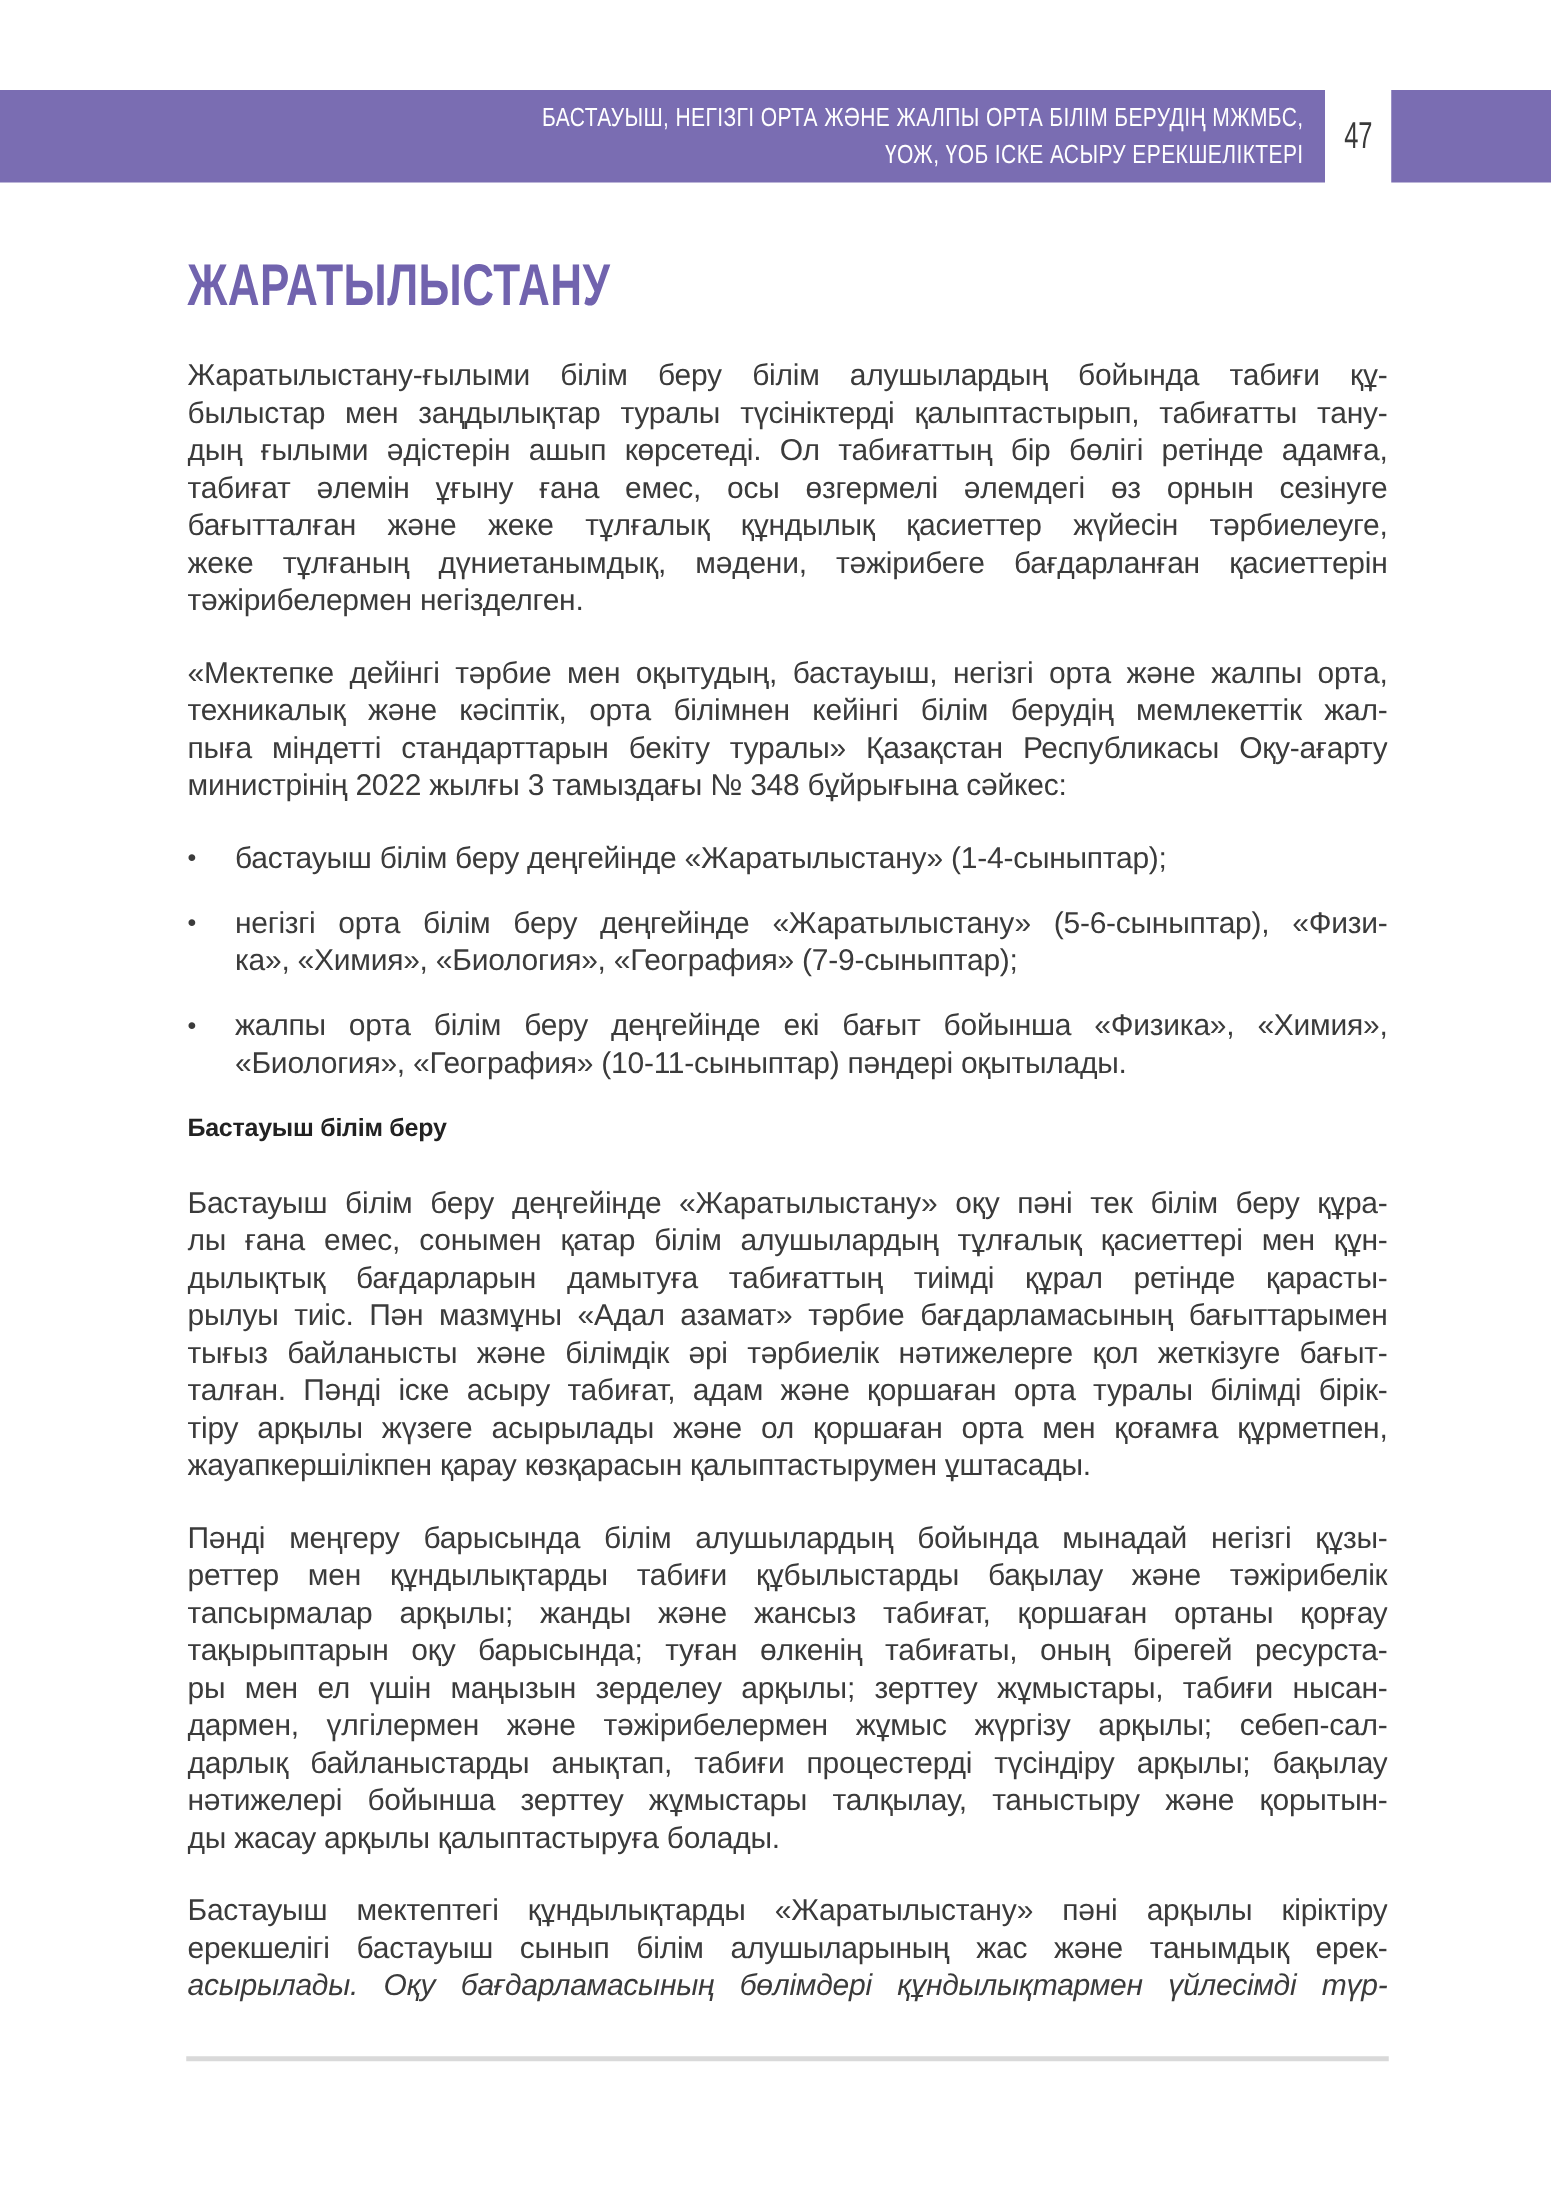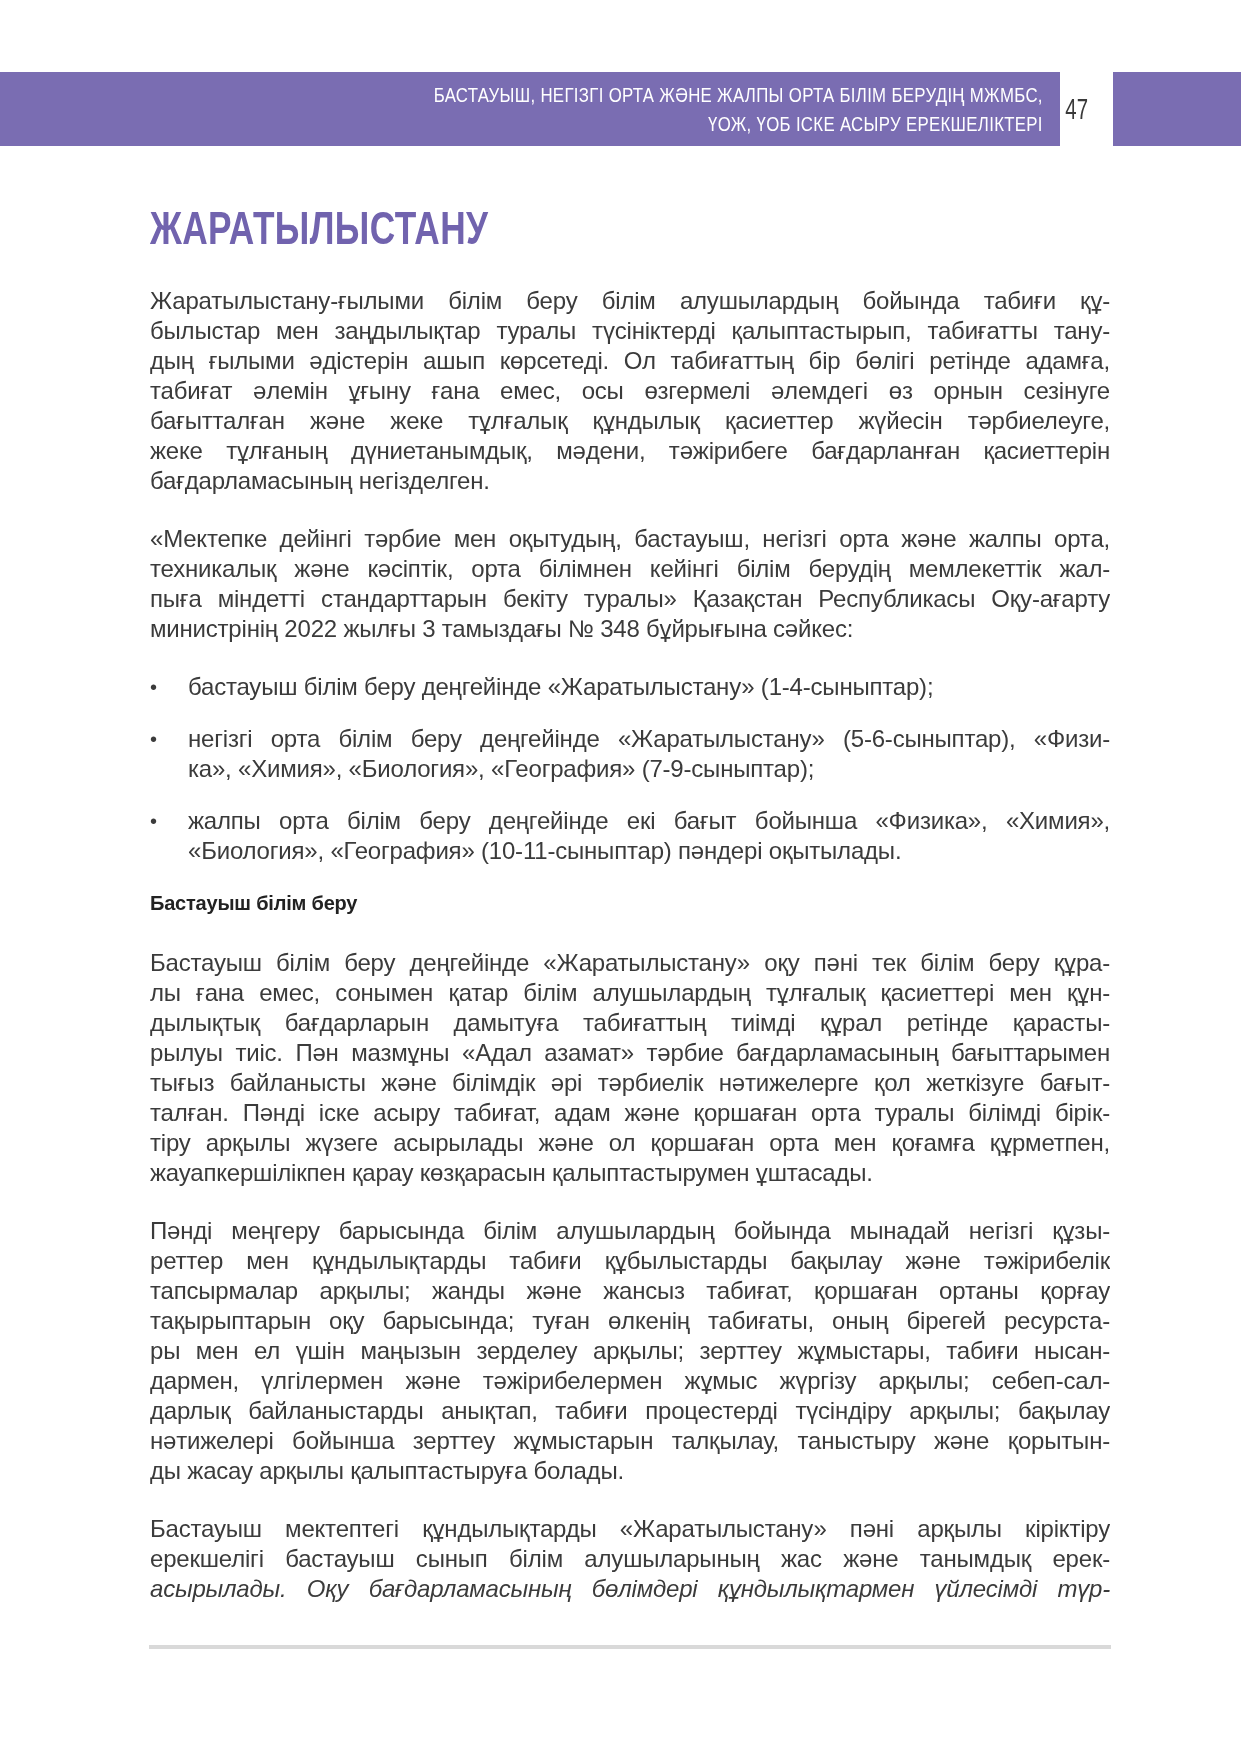--- a/index.html
+++ b/index.html
@@ -24,21 +24,21 @@
     padding-right: 22px;
     color: #ffffff;
     font-size: 21px; line-height: 29px;
     letter-spacing: 0.4px;
     transform: scaleX(0.8); transform-origin: 100% 50%;
     white-space: nowrap;
   }
   .pagenum-box {
     position: absolute; left: 1060px; top: 72px;
     width: 53px; height: 74px;
-    display: flex; align-items: center; 
+    display: flex; align-items: center; justify-content: center;
   }
   .pagenum-box span {
     font-size: 30px; color: #3a3a3a;
     transform: scaleX(0.68);
   }
   .hblock-right {
     position: absolute; left: 1113px; top: 72px;
     width: 128px; height: 74px;
     background: var(--accent, #7a6db2);
   }
@@ -109,21 +109,21 @@
 <div class="content">
   <h1 class="doc-title">ЖАРАТЫЛЫСТАНУ</h1>
 
   <div class="para">
       <div class="ln">Жаратылыстану-ғылыми  білім  беру  білім  алушылардың  бойында  табиғи  құ-</div>
       <div class="ln">былыстар мен заңдылықтар туралы түсініктерді қалыптастырып, табиғатты тану-</div>
       <div class="ln">дың ғылыми әдістерін ашып көрсетеді. Ол табиғаттың бір бөлігі ретінде адамға,</div>
       <div class="ln">табиғат әлемін ұғыну ғана емес, осы өзгермелі әлемдегі өз орнын сезінуге</div>
       <div class="ln">бағытталған және жеке тұлғалық құндылық қасиеттер жүйесін тәрбиелеуге,</div>
       <div class="ln">жеке тұлғаның дүниетанымдық, мәдени, тәжірибеге бағдарланған қасиеттерін</div>
-      <div class="ln last">бағдарламасының негізделген.</div>
+      <div class="ln last">тәжірибелермен негізделген.</div>
     </div>
 
   <div class="para">
       <div class="ln">«Мектепке дейінгі тәрбие мен оқытудың, бастауыш, негізгі орта және жалпы орта,</div>
       <div class="ln">техникалық және кәсіптік, орта білімнен кейінгі білім берудің мемлекеттік жал-</div>
       <div class="ln">пыға міндетті стандарттарын бекіту туралы» Қазақстан Республикасы Оқу-ағарту</div>
       <div class="ln last">министрінің 2022 жылғы 3 тамыздағы № 348 бұйрығына сәйкес:</div>
     </div>
 
   <div class="bullet-list">
@@ -163,21 +163,21 @@
     </div>
 
   <div class="para">
       <div class="ln">Пәнді меңгеру барысында білім алушылардың бойында мынадай негізгі құзы-</div>
       <div class="ln">реттер мен құндылықтарды табиғи құбылыстарды бақылау және тәжірибелік</div>
       <div class="ln">тапсырмалар арқылы; жанды және жансыз табиғат, қоршаған ортаны қорғау</div>
       <div class="ln">тақырыптарын оқу барысында; туған өлкенің табиғаты, оның бірегей ресурста-</div>
       <div class="ln">ры мен ел үшін маңызын зерделеу арқылы; зерттеу жұмыстары, табиғи нысан-</div>
       <div class="ln">дармен, үлгілермен және тәжірибелермен жұмыс жүргізу арқылы; себеп-сал-</div>
       <div class="ln">дарлық байланыстарды анықтап, табиғи процестерді түсіндіру арқылы; бақылау</div>
-      <div class="ln">нәтижелері бойынша зерттеу жұмыстарын талқылау, таныстыру және қорытын-</div>
+      <div class="ln">нәтижелері бойынша зерттеу жұмыстары талқылау, таныстыру және қорытын-</div>
       <div class="ln last">ды жасау арқылы қалыптастыруға болады.</div>
     </div>
 
   <div class="para justify-last">
       <div class="ln">Бастауыш мектептегі құндылықтарды «Жаратылыстану» пәні арқылы кіріктіру</div>
       <div class="ln">ерекшелігі бастауыш сынып білім алушыларының жас және танымдық ерек-</div>
       <div class="ln last">асырылады. Оқу бағдарламасының бөлімдері құндылықтармен үйлесімді түр-</div>
     </div>
 </div>
 

